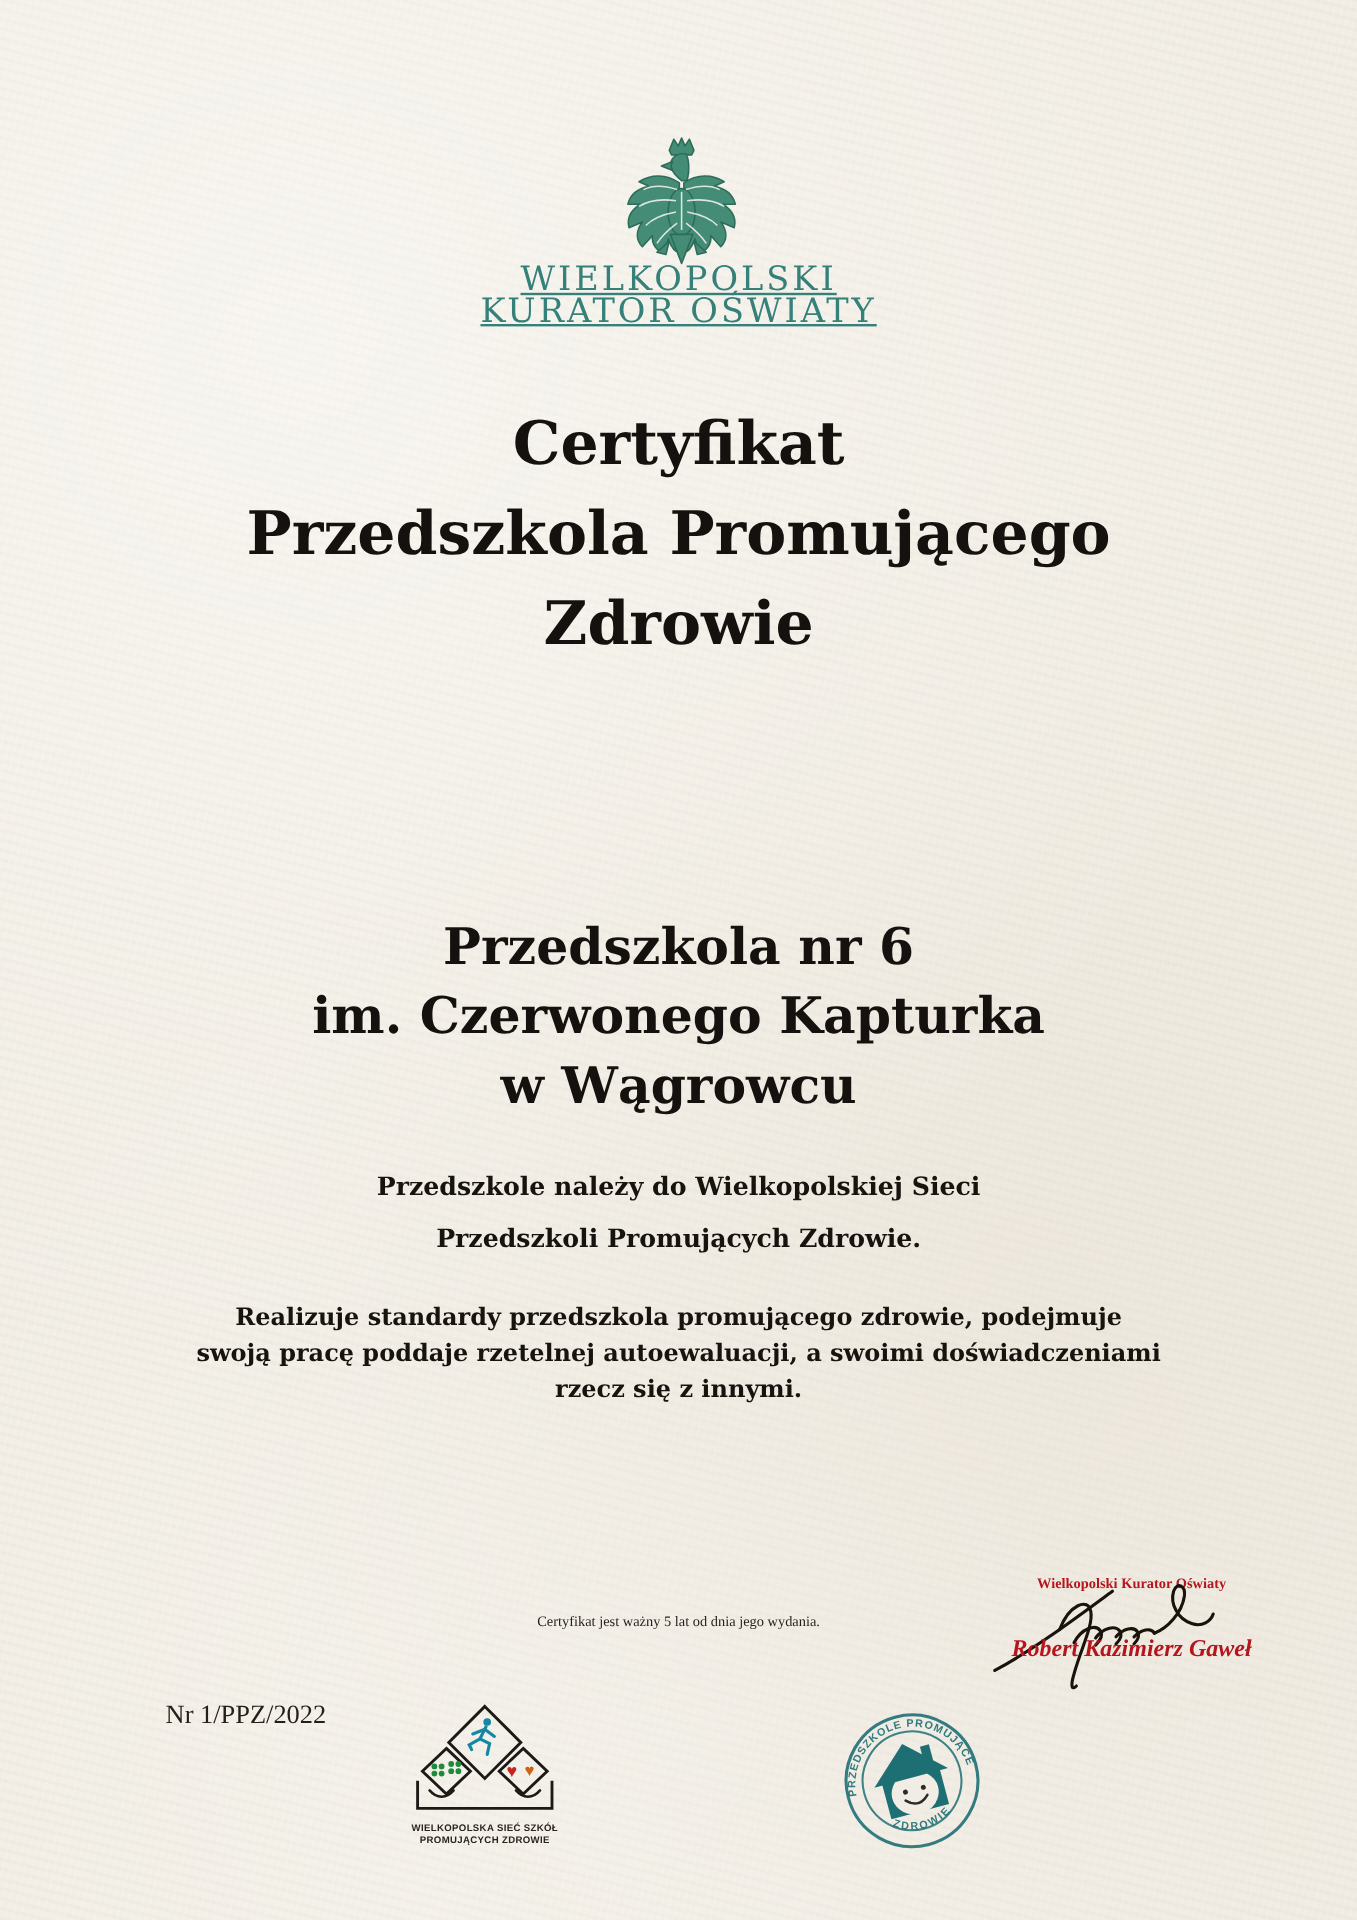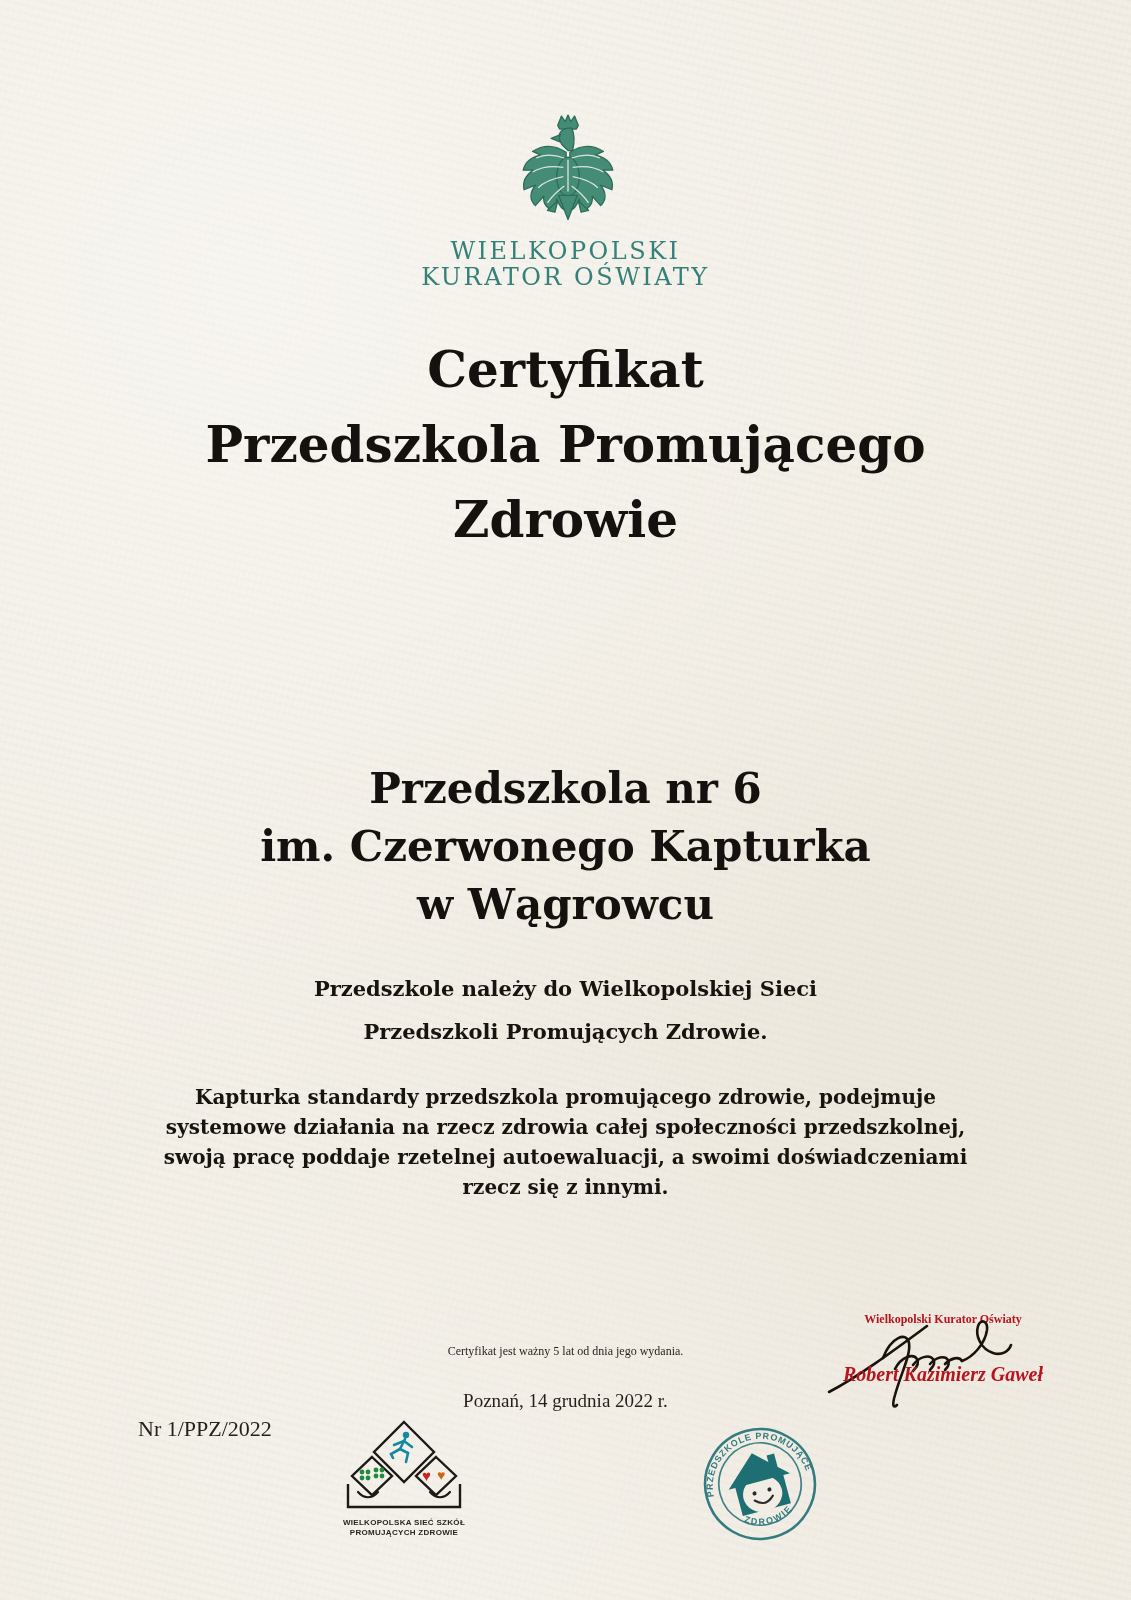--- a/index.html
+++ b/index.html
@@ -15,25 +15,26 @@
       radial-gradient(circle at 45% 90%, rgba(255,255,255,.30), rgba(255,255,255,0) 45%),
       repeating-linear-gradient(104deg, rgba(255,255,255,.10) 0 2px, rgba(0,0,0,0) 2px 6px),
       repeating-linear-gradient(14deg, rgba(186,175,156,.07) 0 3px, rgba(0,0,0,0) 3px 8px);
     font-family:"Liberation Serif", serif;
     color:#17130f;
   }
   .abs{position:absolute;}
   .centered{left:0;width:100%;text-align:center;}
 
   .authority{
-    top:238px;
-    font-family:"DejaVu Serif", serif;
-    font-size:24px;line-height:26px;
+    top:220px;
+    font-family:"DejaVu Serif", serif;
+    font-size:28px;line-height:26px;
     letter-spacing:2.5px;
     color:#35817a;
+    text-decoration:underline;
   }
   .title{
     top:332px;
     font-family:"DejaVu Serif", serif;
     font-weight:bold;
     font-size:50px;line-height:75px;
     color:#14110e;
   }
   .dla{
     top:629px;
@@ -147,22 +148,21 @@
     <div>im. Czerwonego Kapturka</div>
     <div>w Wągrowcu</div>
   </div>
 
   <div class="abs centered statement">
     <div>Przedszkole należy do Wielkopolskiej Sieci</div>
     <div>Przedszkoli Promujących Zdrowie.</div>
   </div>
 
   <div class="abs centered description">
-    <div>Kapturka standardy przedszkola promującego zdrowie, podejmuje</div>
-    <div>systemowe działania na rzecz zdrowia całej społeczności przedszkolnej,</div>
+    <div>Realizuje standardy przedszkola promującego zdrowie, podejmuje</div>
     <div>swoją pracę poddaje rzetelnej autoewaluacji, a swoimi doświadczeniami</div>
     <div>rzecz się z innymi.</div>
   </div>
 
   <div class="abs sig-block">
     <div class="sig-title">Wielkopolski Kurator Oświaty</div>
     <svg class="sig-scrawl" width="240" height="96" viewBox="0 0 240 96" aria-hidden="true">
       <g fill="none" stroke="#1a130c" stroke-width="2.6" stroke-linecap="round">
         <path d="M6 80 C38 63 74 36 104 14"></path>
         <path d="M60 46 C68 25 84 19 86 31 C88 43 78 61 72 83 C69 93 70 97 74 93"></path>
@@ -171,21 +171,20 @@
         <path d="M107 52 C113 45 122 43 125 48 C127 52 124 56 122 58"></path>
         <path d="M122 52 C128 46 136 44 139 49"></path>
         <path d="M139 49 C150 45 162 32 164 18 C165 9 158 6 155 14 C152 24 158 37 170 41 C179 44 186 39 188 33"></path>
       </g>
     </svg>
     <div class="sig-name">Robert Kazimierz Gaweł</div>
   </div>
 
   <div class="abs centered validity">Certyfikat jest ważny 5 lat od dnia jego wydania.</div>
 
-  <div class="abs centered place-date">Poznań, 14 grudnia 2022 r.</div>
 
   <div class="abs cert-number">Nr 1/PPZ/2022</div>
 
   <div class="abs network-logo">
     <svg width="124" height="94" viewBox="0 0 124 94" aria-hidden="true">
       <g fill="none" stroke="#1c1a17" stroke-width="2.4" stroke-linejoin="miter">
 
         <path d="M62 4 L92 34 L62 64 L32 34 Z"></path>
 
         <path d="M30 39 L50 58 L30 77 L10 58 Z"></path>

